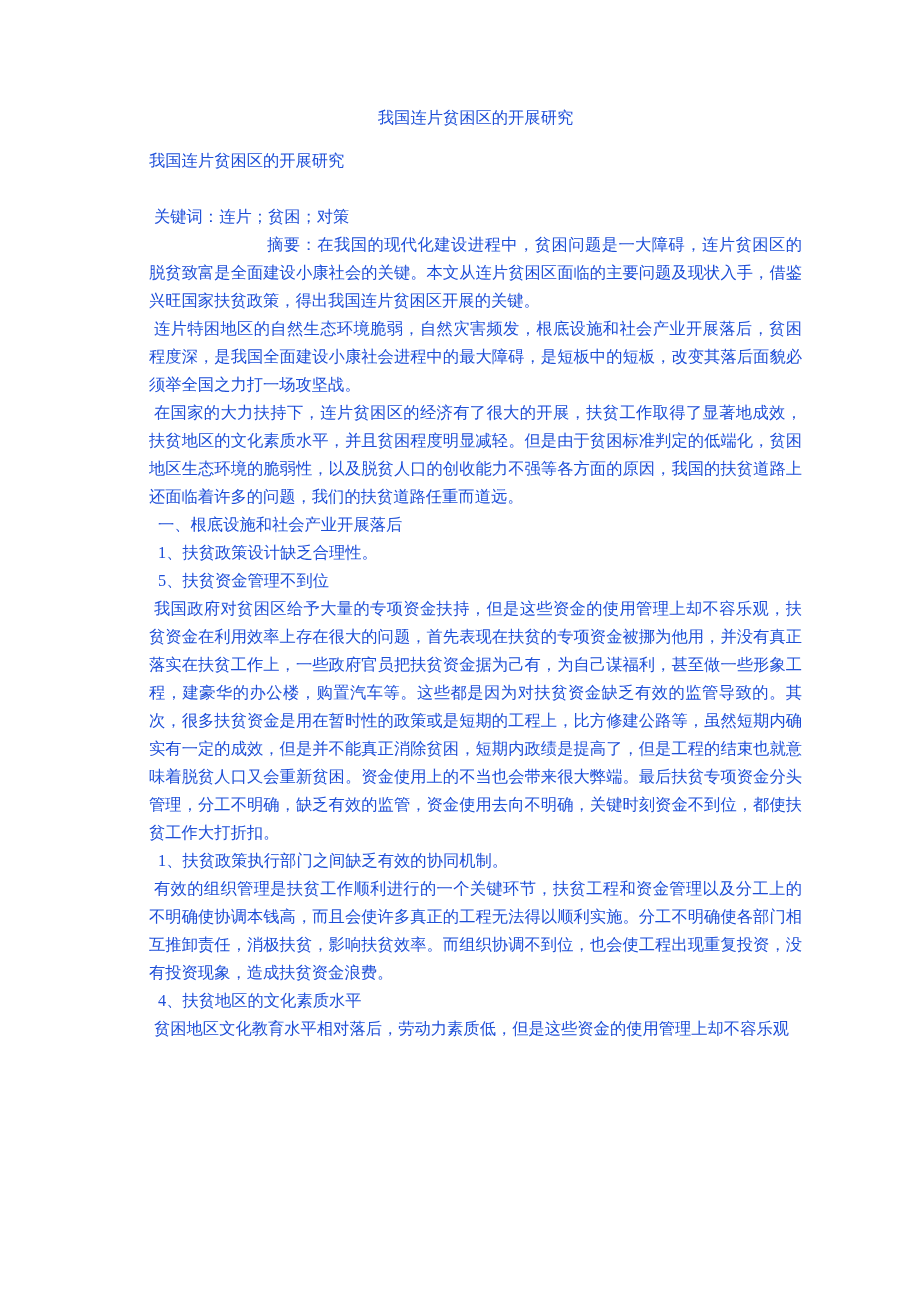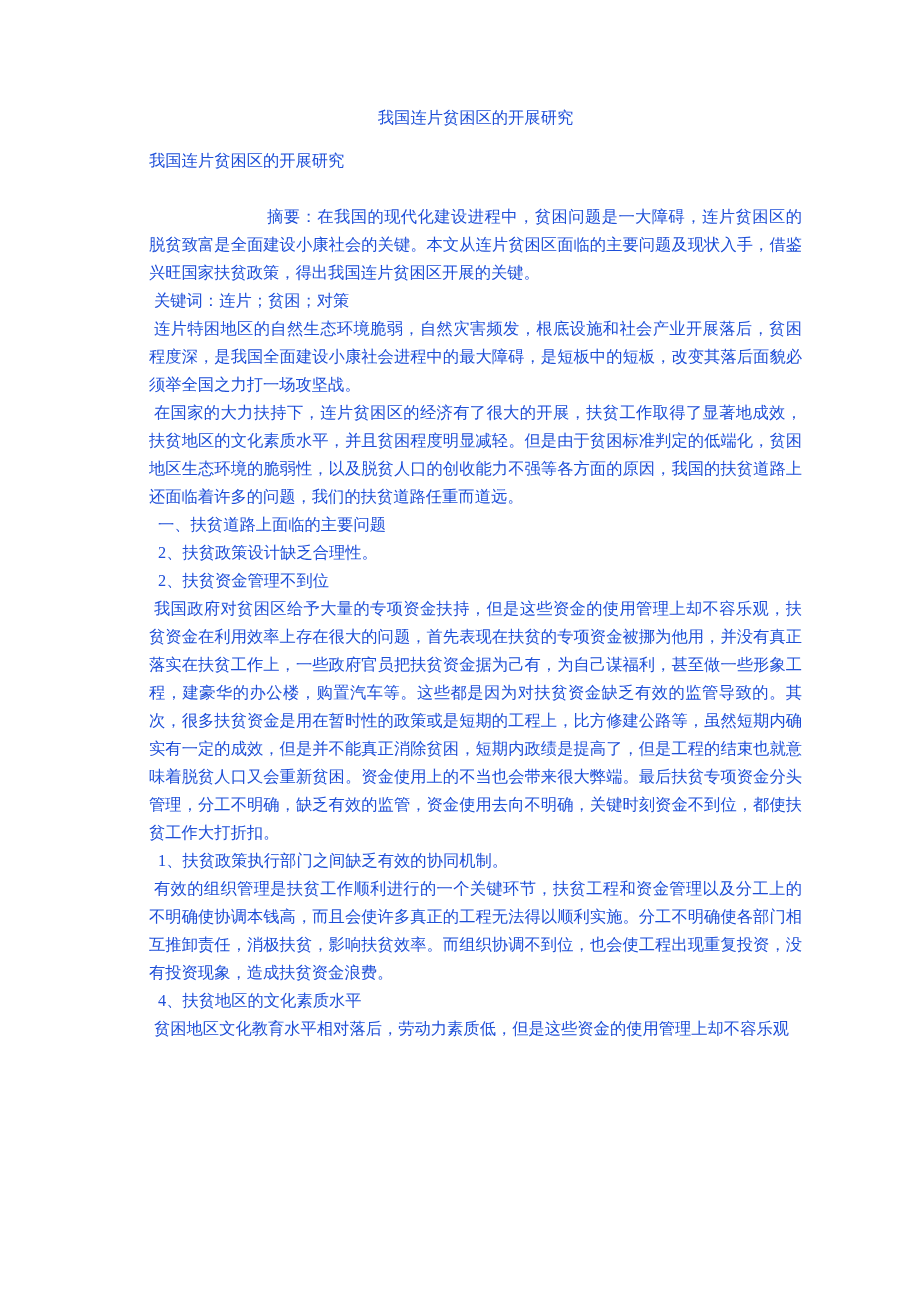--- a/index.html
+++ b/index.html
@@ -39,34 +39,34 @@
   .indent-head     { text-indent: 9px; }
 </style>
 </head>
 <body>
 
 <div class="page">
   <p class="doc-title">我国连片贫困区的开展研究</p>
 
   <p class="doc-subtitle">我国连片贫困区的开展研究</p>
 
+  <p class="para indent-small">关键词：连片；贫困；对策</p>
+
   <p class="para indent-abstract">摘要：在我国的现代化建设进程中，贫困问题是一大障碍，连片贫困区的脱贫致富是全面建设小康社会的关键。本文从连片贫困区面临的主要问题及现状入手，借鉴兴旺国家扶贫政策，得出我国连片贫困区开展的关键。</p>
-
-  <p class="para indent-small">关键词：连片；贫困；对策</p>
 
   <p class="para indent-small">连片特困地区的自然生态环境脆弱，自然灾害频发，根底设施和社会产业开展落后，贫困程度深，是我国全面建设小康社会进程中的最大障碍，是短板中的短板，改变其落后面貌必须举全国之力打一场攻坚战。</p>
 
   <p class="para indent-small">在国家的大力扶持下，连片贫困区的经济有了很大的开展，扶贫工作取得了显著地成效，扶贫地区的文化素质水平，并且贫困程度明显减轻。但是由于贫困标准判定的低端化，贫困地区生态环境的脆弱性，以及脱贫人口的创收能力不强等各方面的原因，我国的扶贫道路上还面临着许多的问题，我们的扶贫道路任重而道远。</p>
 
-  <p class="para indent-head">一、扶贫道路上面临的主要问题</p>
+  <p class="para indent-head">一、根底设施和社会产业开展落后</p>
 
-  <p class="para indent-head">2、扶贫政策设计缺乏合理性。</p>
+  <p class="para indent-head">1、扶贫政策设计缺乏合理性。</p>
 
 
-  <p class="para indent-head">2、扶贫资金管理不到位</p>
+  <p class="para indent-head">5、扶贫资金管理不到位</p>
 
   <p class="para indent-small">我国政府对贫困区给予大量的专项资金扶持，但是这些资金的使用管理上却不容乐观，扶贫资金在利用效率上存在很大的问题，首先表现在扶贫的专项资金被挪为他用，并没有真正落实在扶贫工作上，一些政府官员把扶贫资金据为己有，为自己谋福利，甚至做一些形象工程，建豪华的办公楼，购置汽车等。这些都是因为对扶贫资金缺乏有效的监管导致的。其次，很多扶贫资金是用在暂时性的政策或是短期的工程上，比方修建公路等，虽然短期内确实有一定的成效，但是并不能真正消除贫困，短期内政绩是提高了，但是工程的结束也就意味着脱贫人口又会重新贫困。资金使用上的不当也会带来很大弊端。最后扶贫专项资金分头管理，分工不明确，缺乏有效的监管，资金使用去向不明确，关键时刻资金不到位，都使扶贫工作大打折扣。</p>
 
   <p class="para indent-head">1、扶贫政策执行部门之间缺乏有效的协同机制。</p>
 
   <p class="para indent-small">有效的组织管理是扶贫工作顺利进行的一个关键环节，扶贫工程和资金管理以及分工上的不明确使协调本钱高，而且会使许多真正的工程无法得以顺利实施。分工不明确使各部门相互推卸责任，消极扶贫，影响扶贫效率。而组织协调不到位，也会使工程出现重复投资，没有投资现象，造成扶贫资金浪费。</p>
 
   <p class="para indent-head">4、扶贫地区的文化素质水平</p>
 
   <p class="para indent-small">贫困地区文化教育水平相对落后，劳动力素质低，但是这些资金的使用管理上却不容乐观</p>

